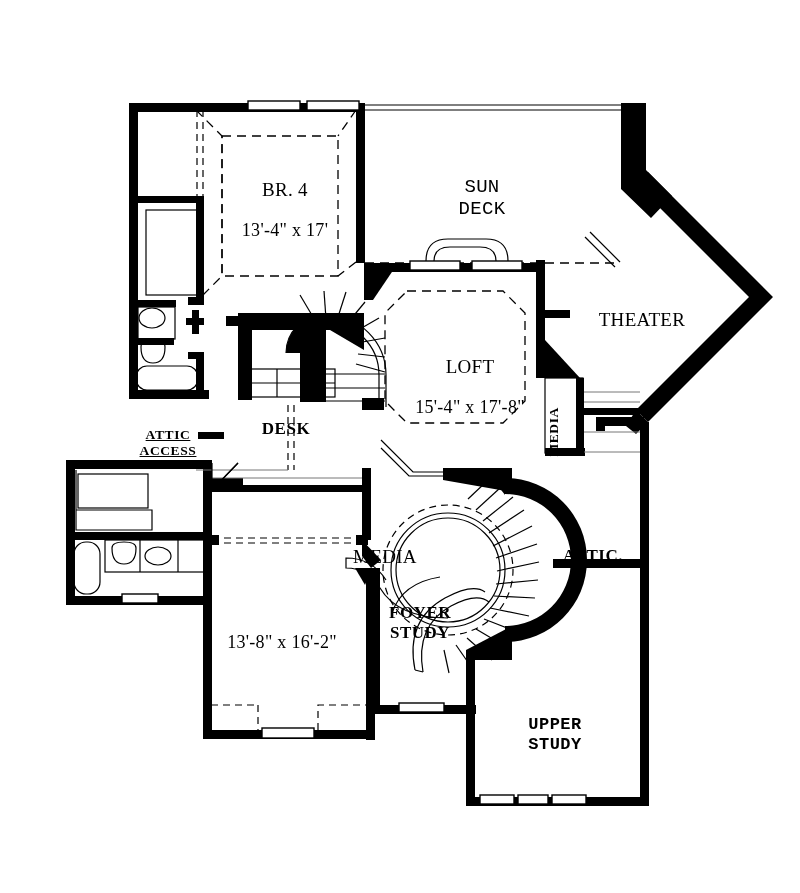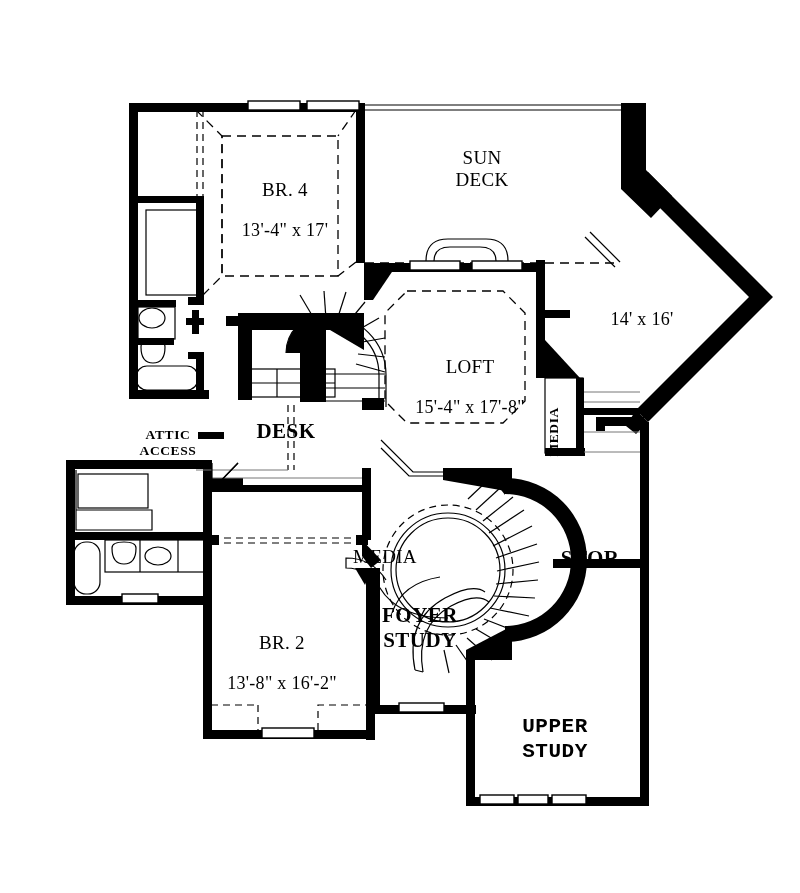--- a/index.html
+++ b/index.html
@@ -4,21 +4,21 @@
 <style>
   html,body{margin:0;padding:0;background:#ffffff;}
   body{width:800px;height:893px;overflow:hidden;font-family:"Liberation Serif",serif;}
   #plan-root{position:relative;width:800px;height:893px;background:#fff;}
   svg#floorplan{position:absolute;left:0;top:0;width:800px;height:893px;display:block;}
   .rm-label{position:absolute;text-align:center;color:#000;font-family:"Liberation Serif",serif;
             line-height:1.18;white-space:pre-line;letter-spacing:.3px;}
   .rm-name{font-size:19px;font-weight:400;}
   .rm-dim{font-size:18px;font-weight:400;}
   .rm-small{font-size:13.5px;font-weight:700;letter-spacing:.6px;}
-  .rm-med{font-size:21px;font-weight:700;letter-spacing:.5px;}
+  .rm-med{font-size:17px;font-weight:700;letter-spacing:.5px;}
   .vert{transform-origin:center center;transform:rotate(-90deg);}
 </style>
 </head>
 <body>
 
 <div id="plan-root">
 
   <svg id="floorplan" viewBox="0 0 800 893">
     <defs>
       <style>
@@ -259,62 +259,61 @@
       <rect class="w" x="129" y="338" width="9" height="8"></rect>
 
     </g>
   </svg>
 
   <div class="rm-label" style="left:185px;top:160px;width:200px;">
     <div class="rm-name">BR. 4</div>
     <div class="rm-dim">13'-4" x 17'</div>
   </div>
 
-  <div class="rm-label" style="left:382px;top:128px;width:200px;">
+  <div class="rm-label" style="left:382px;top:157px;width:200px;font-family:Liberation Mono, monospace;">
     <div class="rm-name">SUN
 DECK</div>
   </div>
 
   <div class="rm-label" style="left:542px;top:290px;width:200px;">
-    <div class="rm-dim">14' x 16'</div>
+    <div class="rm-name">THEATER</div>
   </div>
 
   <div class="rm-label" style="left:370px;top:337px;width:200px;">
     <div class="rm-name">LOFT</div>
     <div class="rm-dim">15'-4" x 17'-8"</div>
   </div>
 
   <div class="rm-label" style="left:325px;top:527px;width:120px;">
     <div class="rm-name">MEDIA</div>
   </div>
 
   <div class="rm-label" style="left:182px;top:613px;width:200px;">
-    <div class="rm-name">BR. 2</div>
     <div class="rm-dim">13'-8" x 16'-2"</div>
   </div>
 
   <div class="rm-label" style="left:485px;top:696px;width:140px;font-family:Liberation Mono, monospace;">
     <div class="rm-med">UPPER
 STUDY</div>
   </div>
 
   <div class="rm-label" style="left:543px;top:527px;width:100px;">
-    <div class="rm-med">STOR.</div>
+    <div class="rm-med">ATTIC.</div>
   </div>
 
   <div class="rm-label" style="left:370px;top:584px;width:100px;">
     <div class="rm-med">FOYER
 STUDY</div>
   </div>
 
   <div class="rm-label" style="left:236px;top:400px;width:100px;">
     <div class="rm-med">DESK</div>
   </div>
 
-  <div class="rm-label" style="left:118px;top:408px;width:100px;">
+  <div class="rm-label" style="left:118px;top:408px;width:100px;text-decoration:underline;">
     <div class="rm-small">ATTIC
 ACCESS</div>
   </div>
 
   <div class="rm-label vert" style="left:519px;top:405px;width:70px;">
     <div class="rm-small">MEDIA</div>
   </div>
 
 </div>
 

